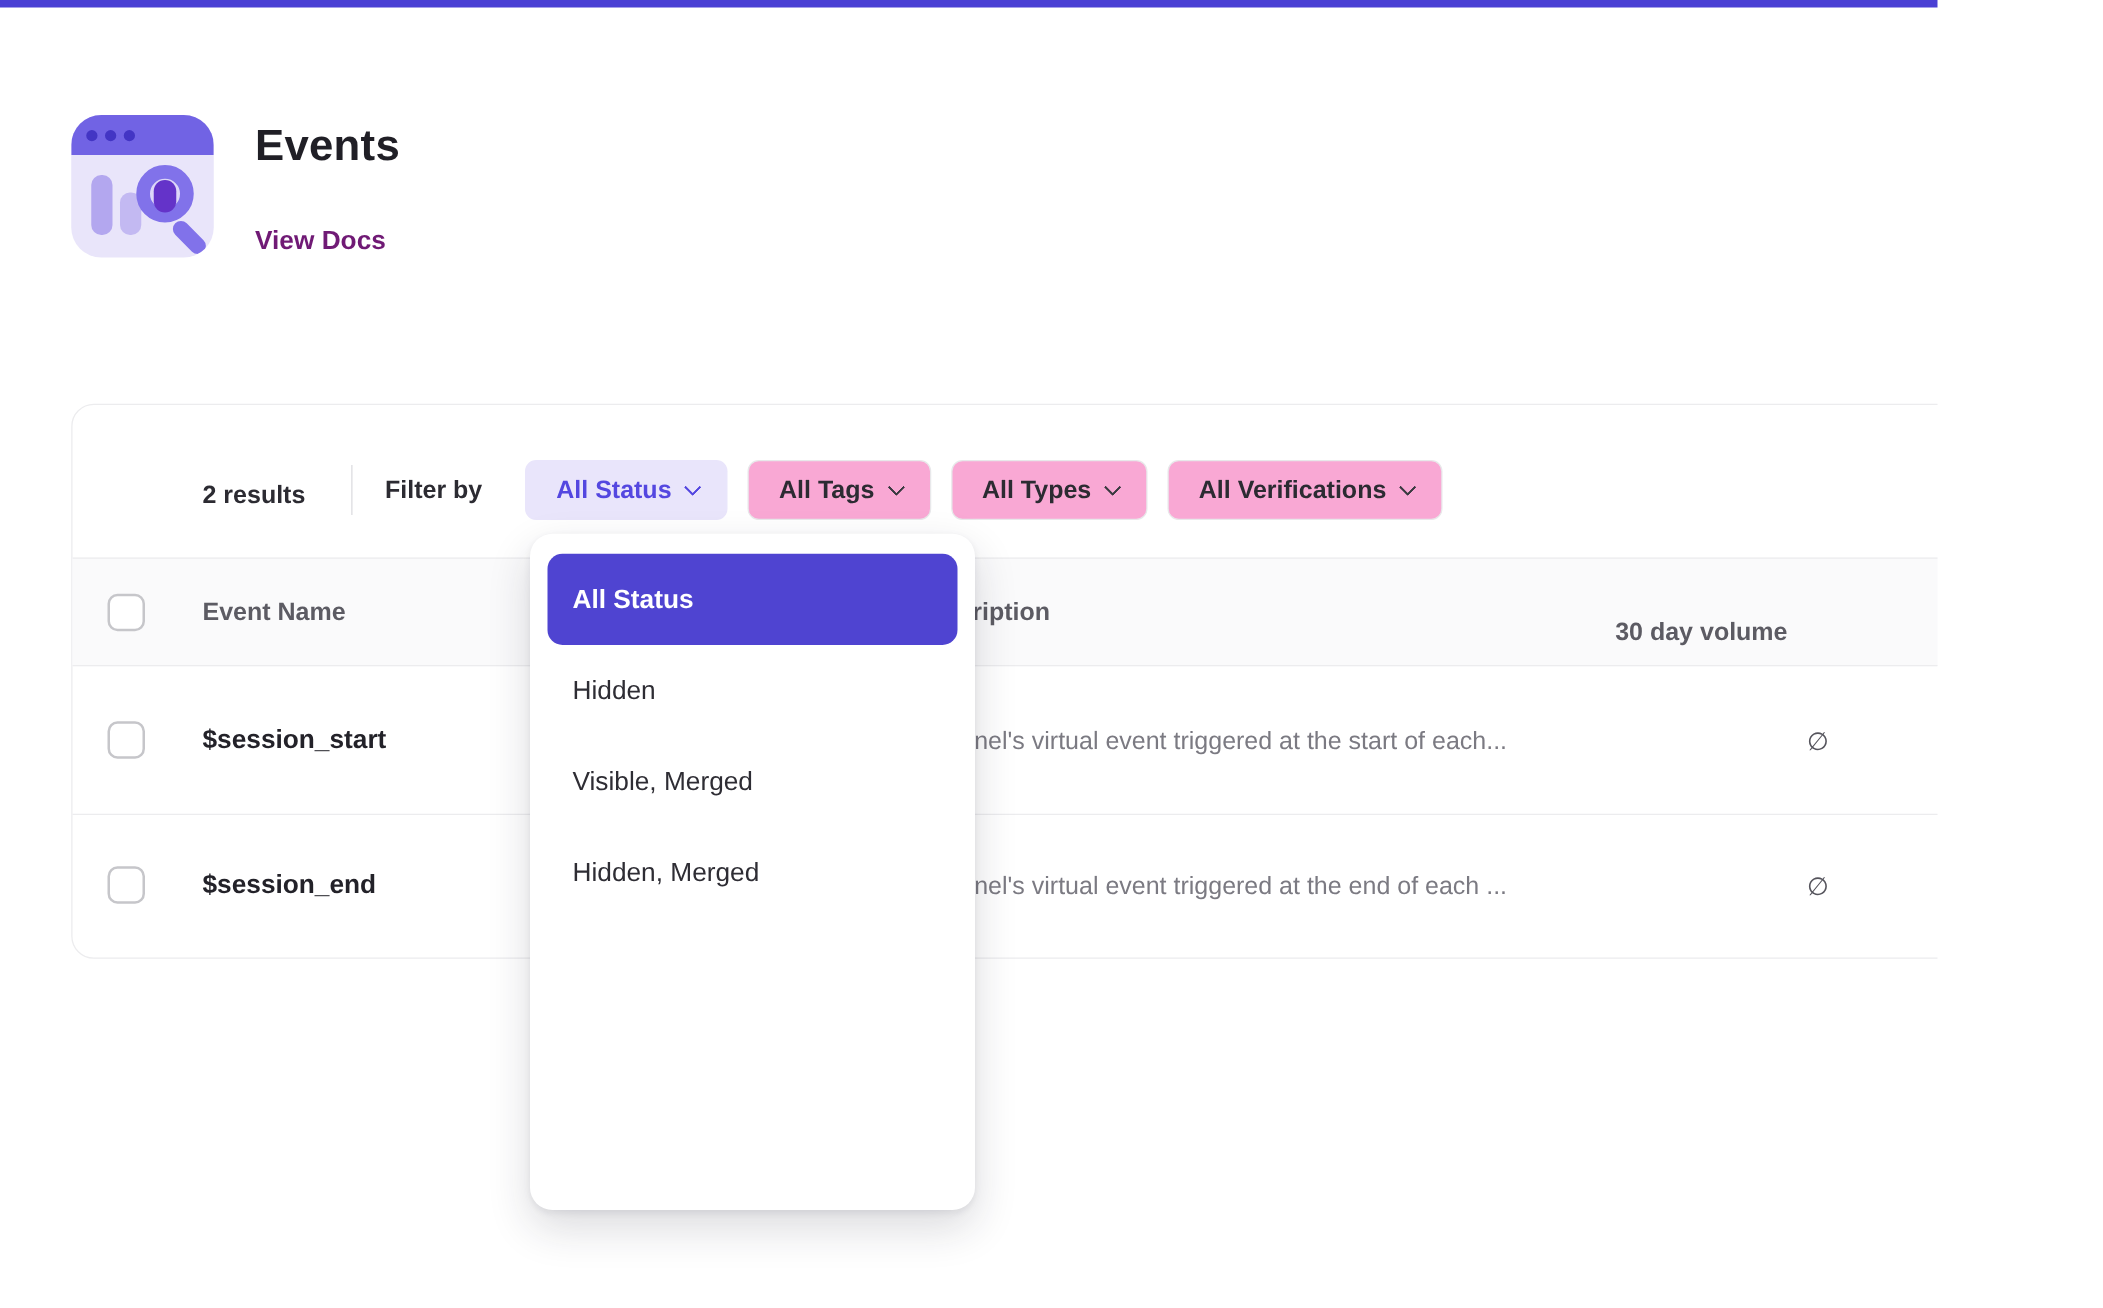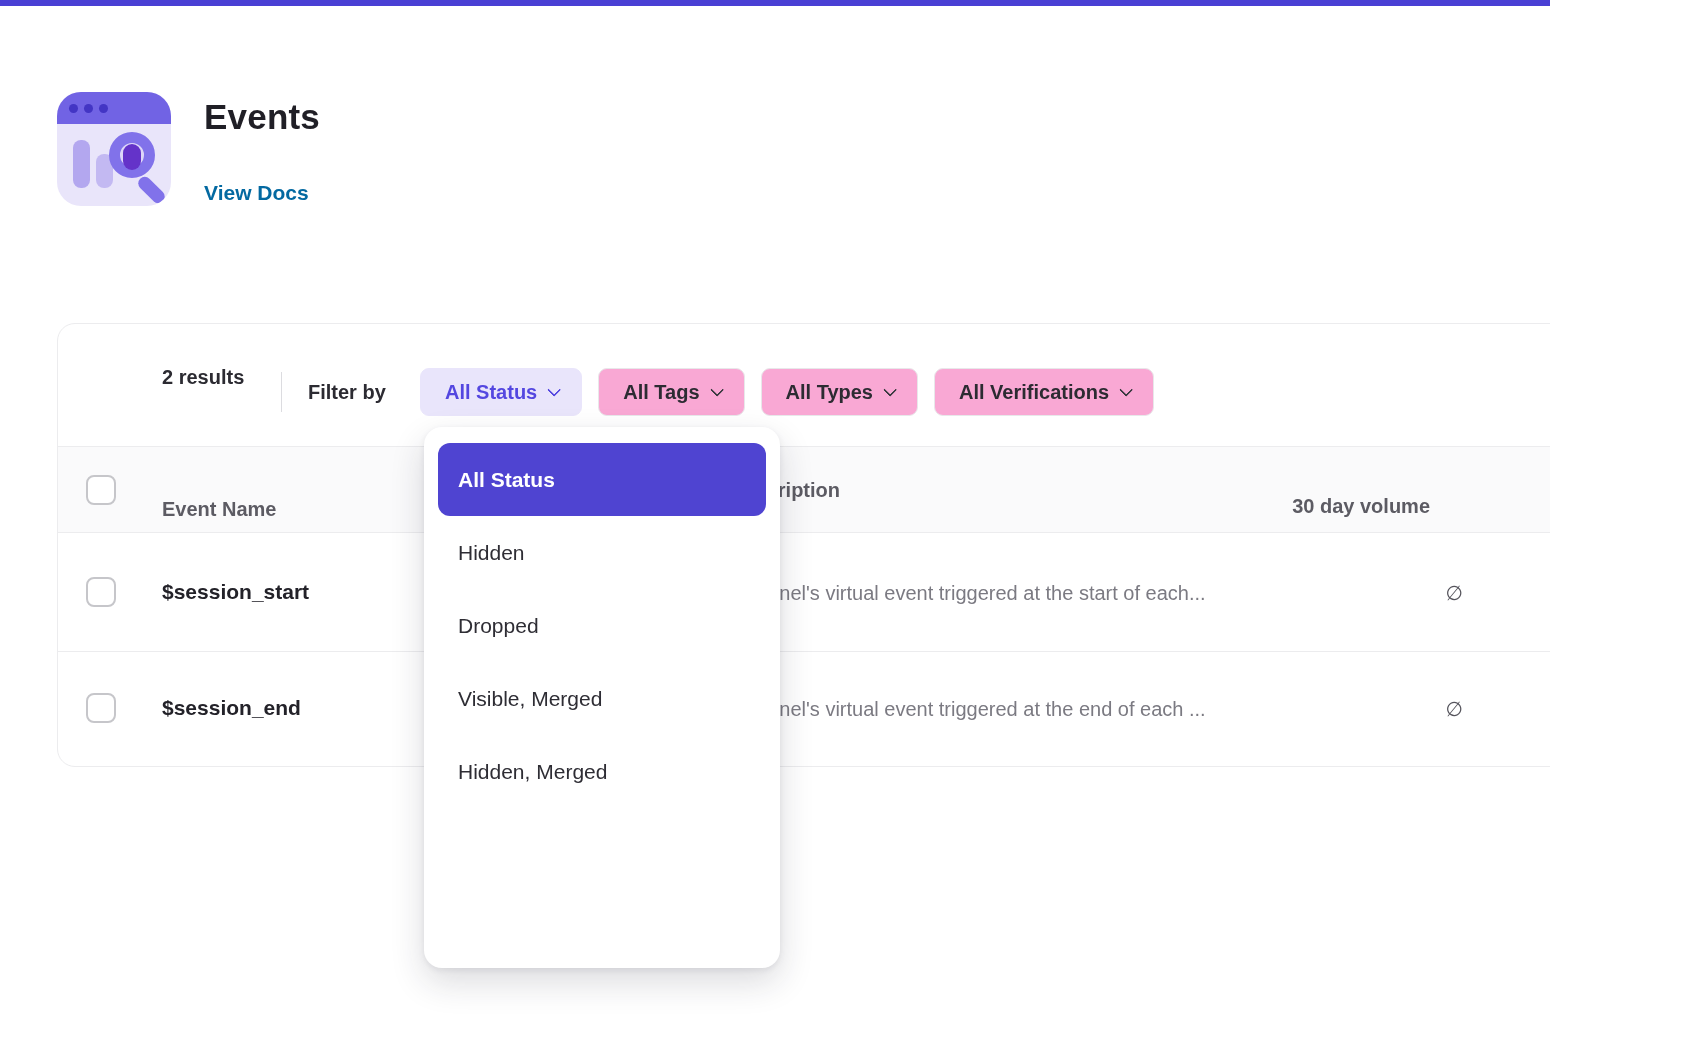--- a/index.html
+++ b/index.html
@@ -17,43 +17,43 @@
   .app-icon .dot.d1 { left:12px; } .app-icon .dot.d2 { left:27px; } .app-icon .dot.d3 { left:42px; }
   .app-icon .bar { position:absolute; border-radius:8px; background:#b3a7ef; }
   .app-icon .bar.b1 { left:16px; top:48px; width:17px; height:48px; }
   .app-icon .bar.b2 { left:39px; top:62px; width:17px; height:34px; background:#c3b9f2; }
   .app-icon .lens { position:absolute; left:52px; top:40px; width:46px; height:46px; border-radius:50%; border:11px solid #8172ea; background:#ddd6f8; }
   .app-icon .lens-core { position:absolute; left:66px; top:52px; width:18px; height:26px; border-radius:9px; background:#6433c9; }
   .app-icon .handle { position:absolute; left:88px; top:82px; width:13px; height:32px; border-radius:7px; background:#8172ea; transform:rotate(-45deg); }
 
   .page-title { position:absolute; left:204px; top:97px; font-size:35px; font-weight:700; color:#201f26; letter-spacing:.2px; }
   .page-subtitle { position:absolute; left:204px; top:148px; font-size:21px; color:#37363d; }
-  .view-docs { position:absolute; left:204px; top:181px; font-size:21px; font-weight:600; color:#0369a1; cursor:pointer; }
+  .view-docs { position:absolute; left:204px; top:181px; font-size:21px; font-weight:600; color:#701a75; cursor:pointer; }
 
   
   .card { position:absolute; left:57px; top:323px; width:1680px; height:444px; background:#fff; border:1px solid #ececee; border-radius:18px; }
 
   
-  .results-count { position:absolute; left:162px; top:353px; height:48px; line-height:48px; font-size:20px; font-weight:600; color:#2c2b32; }
+  .results-count { position:absolute; left:162px; top:372px; height:48px; line-height:48px; font-size:20px; font-weight:600; color:#2c2b32; }
   .toolbar-divider { position:absolute; left:281px; top:372px; width:1px; height:40px; background:#dcdce0; }
   .filter-by { position:absolute; left:308px; top:368px; height:48px; line-height:48px; font-size:20px; font-weight:600; color:#2c2b32; }
   .filter-group { position:absolute; left:420px; top:368px; display:flex; gap:16px; }
   .filter-btn { display:inline-flex; align-items:center; gap:10px; height:48px; padding:0 24px; border-radius:9px; background:#f9a8d4; border:1px solid #e8e8ea; font-size:20px; font-weight:600; color:#2c2b32; cursor:pointer; }
   .filter-btn.active { background:#e9e5fb; border-color:#e9e5fb; color:#5447e0; }
   .chev { width:10px; height:10px; border-right:2.5px solid #3a3a40; border-bottom:2.5px solid #3a3a40; transform:rotate(45deg) translateY(-3px); border-radius:1px; }
   .filter-btn.active .chev { border-color:#5447e0; }
 
   
   .thead { position:absolute; left:58px; top:446px; width:1623px; height:87px; background:#fafafb; border-top:1px solid #ececee; border-bottom:1px solid #ececee; }
   .checkbox { position:absolute; width:30px; height:30px; border:2px solid #c6c6ca; border-radius:8px; background:#fff; cursor:pointer; }
   .cb-head { left:86px; top:475px; }
   .cb-r1 { left:86px; top:577px; }
   .cb-r2 { left:86px; top:693px; }
   .th { position:absolute; font-size:20px; font-weight:600; color:#5c5b63; white-space:nowrap; }
-  .th-name { left:162px; top:498px; }
+  .th-name { left:162px; top:479px; }
   .th-desc { left:730px; top:479px; }
   .th-volume { right:120px; top:495px; text-align:left; }
   .th-users { left:1662px; top:479px; }
 
   .row-divider { position:absolute; left:58px; width:1623px; height:1px; background:#ececee; }
   .rd-1 { top:651px; }
 
   .row-name { position:absolute; left:162px; font-size:21px; font-weight:600; color:#232229; white-space:nowrap;text-align:right; }
   .rn-1 { top:580px; }
   .rn-2 { top:696px; }
@@ -130,18 +130,17 @@
   <div class="row-divider rd-1"></div>
 
   <div class="checkbox cb-r2"></div>
   <div class="row-name rn-2">$session_end</div>
   <div class="row-desc rdsc-2">Mixpanel's virtual event triggered at the end of each ...</div>
   <div class="row-volume rv-2">∅</div>
 
   <div class="dropdown">
     <div class="dd-item selected">All Status</div>
     <div class="dd-item">Hidden</div>
-    <div class="dd-item">Dropped</div>
     <div class="dd-item">Visible, Merged</div>
     <div class="dd-item">Hidden, Merged</div>
   </div>
 
 </div>
 
 </body></html>

